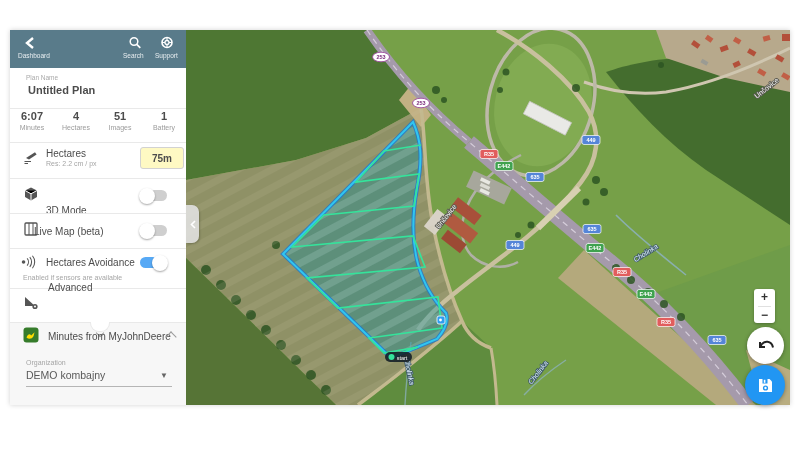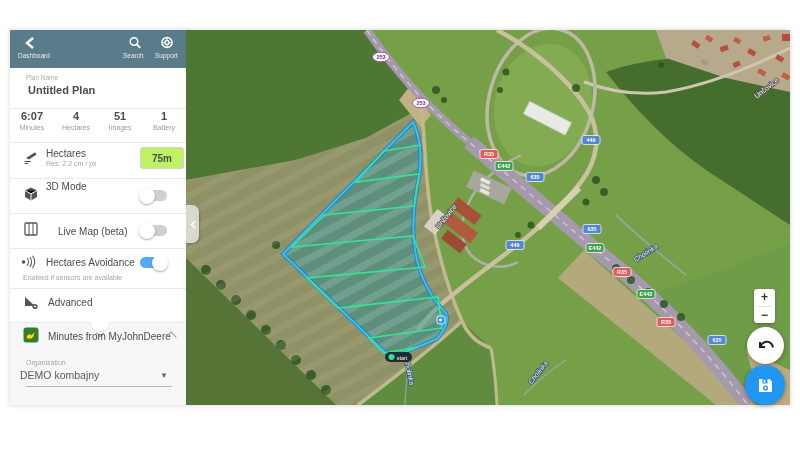--- a/index.html
+++ b/index.html
@@ -15,21 +15,21 @@
   .divider{position:absolute;left:0;width:176px;height:1px;background:#e9e9e9;}
   .plan-label{position:absolute;left:16px;top:44px;font-size:6.5px;color:#a9a9a9;}
   .plan-value{position:absolute;left:16px;top:53px;font-size:11px;color:#4c4c4c;font-weight:bold;background:transparent;border:none;width:140px;font-family:"Liberation Sans",sans-serif;}
   .stats{position:absolute;left:0;top:80px;width:176px;display:flex;}
   .stat{flex:1;text-align:center;}
   .stat .v{font-size:11px;color:#4c4c4c;font-weight:bold;}
   .stat .l{font-size:7px;color:#9b9b9b;margin-top:2px;}
   .rowlabel{font-size:10px;color:#4c4c4c;}
   .rowsub{font-size:7px;color:#a5a5a5;}
   .icwrap{position:absolute;left:13px;width:16px;height:16px;color:#555;}
-  .altbox{position:absolute;left:130px;top:117px;width:42px;height:20px;border:1px solid #d2d2d2;border-radius:3px;font-size:10px;font-weight:bold;color:#4c4c4c;text-align:center;font-family:"Liberation Sans",sans-serif;background:#bef264;padding:0;}
+  .altbox{position:absolute;left:130px;top:117px;width:42px;height:20px;border:1px solid #d2d2d2;border-radius:3px;font-size:10px;font-weight:bold;color:#4c4c4c;text-align:center;font-family:"Liberation Sans",sans-serif;background:#fef9c3;padding:0;}
   .toggle{position:absolute;width:27px;height:11px;border-radius:6px;background:#cfcfcf;cursor:pointer;}
   .toggle .knob{position:absolute;top:-2.5px;left:-1px;width:16px;height:16px;border-radius:50%;background:#fff;box-shadow:0 1px 2px rgba(0,0,0,.35);}
   .toggle.on{background:#57a9f5;}
   .toggle.on .knob{left:auto;right:-1px;}
   .notch{position:absolute;left:80px;top:292px;width:18px;height:9px;background:#fff;border:1px solid #e9e9e9;border-top:none;border-radius:0 0 9px 9px;z-index:2;text-align:center;}
   .importbg{position:absolute;left:0;top:293px;width:176px;height:82px;background:#f7f7f7;}
   .chev{display:inline-block;width:7px;height:7px;border-right:1.5px solid #9a9a9a;border-bottom:1.5px solid #9a9a9a;}
   .chev.up{transform:rotate(-135deg);}
   .chev.down{transform:rotate(45deg);}
   .org-underline{position:absolute;left:16px;top:356px;width:146px;height:1px;background:#b5b5b5;}
@@ -98,31 +98,31 @@
       </svg>
     <div class="rowlabel" style="position:absolute;left:36px;top:118px">Hectares</div>
     <div class="rowsub" style="position:absolute;left:36px;top:130px">Res: 2.2 cm / px</div>
     <input class="altbox" value="75m" style="">
     <div class="divider" style="top:148px"></div>
 
     <svg class="icwrap" style="top:156px" viewBox="0 0 16 16">
         <path d="M8 1.5 L14 4.5 V11 L8 14.5 L2 11 V4.5 Z" fill="#555"></path>
         <path d="M2 4.5 L8 7.8 L14 4.5 M8 7.8 V14.5" stroke="#fff" stroke-width="1"></path>
       </svg>
-    <div class="rowlabel" style="position:absolute;left:36px;top:151px">3D Mode</div>
+    <div class="rowlabel" style="position:absolute;left:36px;top:175px">3D Mode</div>
     <div class="toggle" style="left:130px;top:160px">
         <div class="knob"></div>
       </div>
     <div class="divider" style="top:183px"></div>
 
     <svg class="icwrap" style="top:191px" viewBox="0 0 16 16">
         <rect x="2" y="2" width="12" height="12" rx="1" fill="none" stroke="#555" stroke-width="1.3"></rect>
         <path d="M6 2 V14 M10 2 V14" stroke="#555" stroke-width="1"></path>
       </svg>
-    <div class="rowlabel" style="position:absolute;left:48px;top:196px">Live Map (beta)</div>
+    <div class="rowlabel" style="position:absolute;left:24px;top:196px">Live Map (beta)</div>
     <div class="toggle" style="left:130px;top:195px">
         <div class="knob"></div>
       </div>
     <div class="divider" style="top:218px"></div>
 
     <svg class="icwrap" style="top:224px;left:10px" viewBox="0 0 18 16">
         <circle cx="4" cy="8" r="2" fill="#555"></circle>
         <path d="M8 4 A6 6 0 0 1 8 12 M11 2.5 A8.5 8.5 0 0 1 11 13.5 M14 1 A11 11 0 0 1 14 15" fill="none" stroke="#555" stroke-width="1.2"></path>
       </svg>
     <div class="rowlabel" style="position:absolute;left:36px;top:227px">Hectares Avoidance</div>
@@ -130,34 +130,34 @@
         <div class="knob"></div>
       </div>
     <div class="rowsub" style="position:absolute;left:13px;top:244px">Enabled if sensors are available</div>
     <div class="divider" style="top:258px"></div>
 
     <svg class="icwrap" style="top:264px" viewBox="0 0 16 16">
         <path d="M2 12 L12 12 L2 3 Z" fill="#555"></path>
         <circle cx="12" cy="12.5" r="2.6" fill="#555"></circle>
         <circle cx="12" cy="12.5" r="1" fill="#fff"></circle>
       </svg>
-    <div class="rowlabel" style="position:absolute;left:38px;top:267px">Advanced</div>
+    <div class="rowlabel" style="position:absolute;left:38px;top:252px">Advanced</div>
     <div class="divider" style="top:292px"></div>
     <div class="notch"><span class="chev down" style="margin-top:0px;width:5px;height:5px"></span></div>
 
     <div class="importbg"></div>
     <svg class="icwrap" style="top:297px;z-index:3" viewBox="0 0 16 16">
         <rect x="0.5" y="0.5" width="15" height="15" rx="3" fill="#367c2b"></rect>
         <path d="M3.5 10.5 C5 6.5 7 6.8 8.2 8.4 L11.5 5.2 L10.5 9.2 C9 12.2 5.5 12.3 3.5 10.5 Z" fill="#ffde00"></path>
       </svg>
     <div class="rowlabel" style="position:absolute;left:38px;top:301px;z-index:3">Minutes from MyJohnDeere</div>
     <span class="chev up" style="position:absolute;left:157px;top:303px;z-index:3"></span>
 
     <div class="rowsub" style="position:absolute;left:16px;top:329px;z-index:3">Organization</div>
-    <div style="position:absolute;left:10px;top:339px;font-size:10.5px;color:#5a5a5a;z-index:3">DEMO kombajny</div>
+    <div style="position:absolute;left:16px;top:339px;font-size:10.5px;color:#5a5a5a;z-index:3">DEMO kombajny</div>
     <div style="position:absolute;left:150px;top:341px;font-size:8px;color:#666;z-index:3">▼</div>
     <div class="org-underline" style="z-index:3"></div>
   </div>
 
   <div class="map">
     <svg width="604" height="375" viewBox="0 0 604 375">
       <defs>
         <pattern id="stripes" width="16" height="16" patternUnits="userSpaceOnUse" patternTransform="rotate(62)">
           <rect width="16" height="16" fill="none"></rect>
           <rect width="7" height="16" fill="#c9c2a2"></rect>

